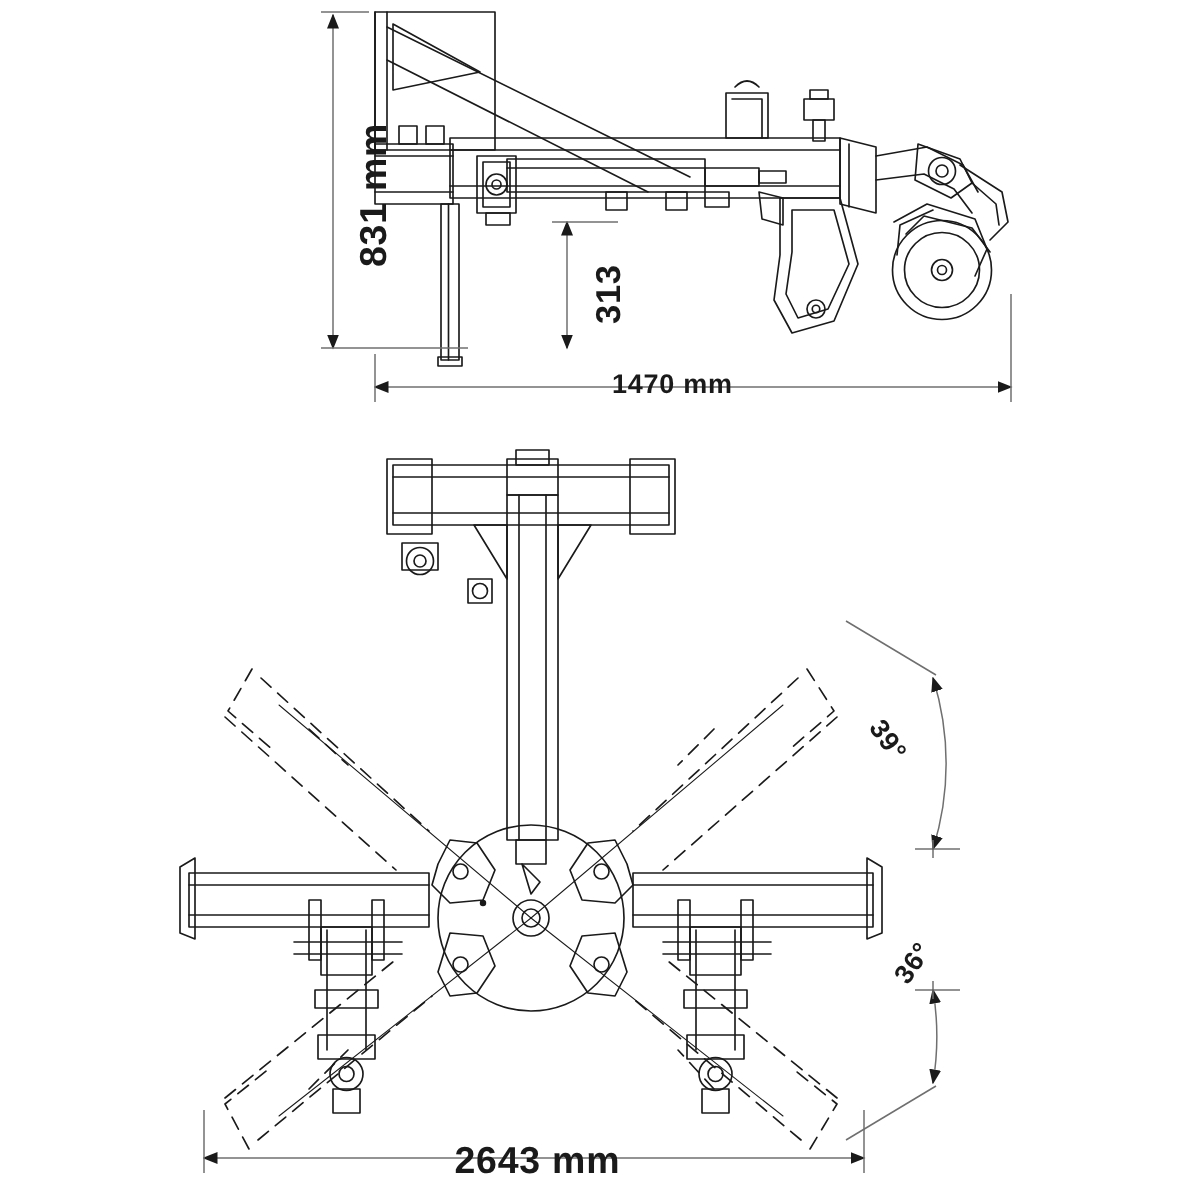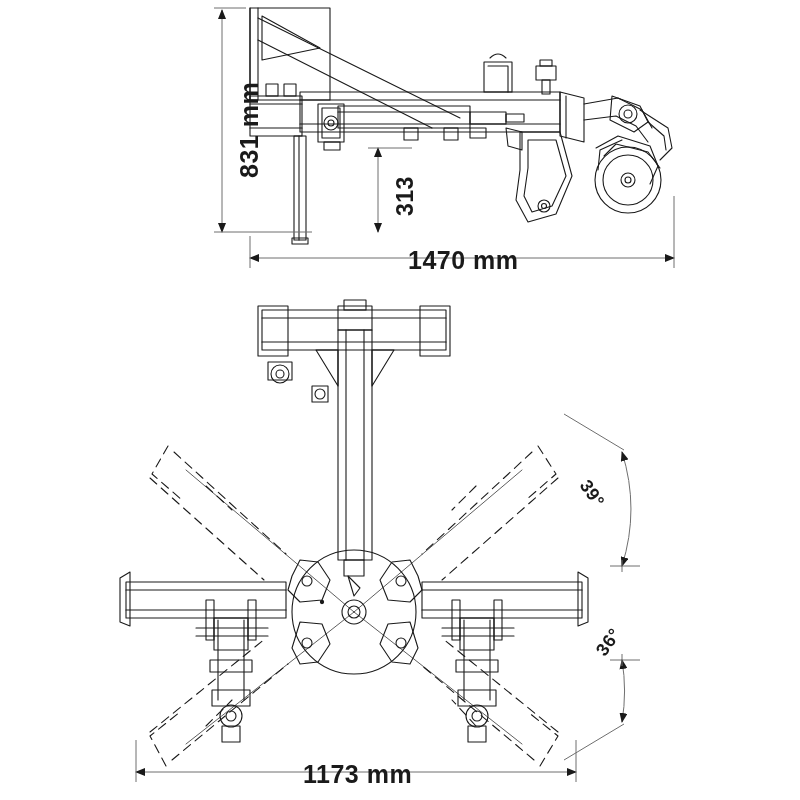--- a/index.html
+++ b/index.html
@@ -42,21 +42,21 @@
   #lbl-313 {
     left: 392px;
     top: 216px;
     font-size: 23px;
     transform: rotate(-90deg);
     transform-origin: 0 0;
   }
   #lbl-1470 {
     left: 408px;
     top: 246px;
-    font-size: 25px;
+    font-size: 18px;
   }
   #lbl-1626 {
     left: 303px;
     top: 760px;
     font-size: 25px;
   }
   #lbl-39 {
     left: 592px;
     top: 476px;
     font-size: 18px;
@@ -294,17 +294,17 @@
       <path d="M622,452 A 190 190 0 0 1 622,566" stroke="#6f6f6f" marker-start="url(#arrB)" marker-end="url(#arrF)"></path>
       <path d="M622,660 A 190 190 0 0 1 622,722" stroke="#6f6f6f" marker-start="url(#arrB)" marker-end="url(#arrF)"></path>
       <path d="M622,560 L622,572"></path>
       <path d="M622,654 L622,666"></path>
     </g>
   </svg>
 
   <div class="dimlabel" id="lbl-831">831 mm</div>
   <div class="dimlabel" id="lbl-313">313</div>
   <div class="dimlabel" id="lbl-1470">1470 mm</div>
-  <div class="dimlabel" id="lbl-1626">1173 mm</div>
+  <div class="dimlabel" id="lbl-1626">2643 mm</div>
   <div class="dimlabel" id="lbl-39">39°</div>
   <div class="dimlabel" id="lbl-36">36°</div>
 
 </div>
 
 </body></html>

